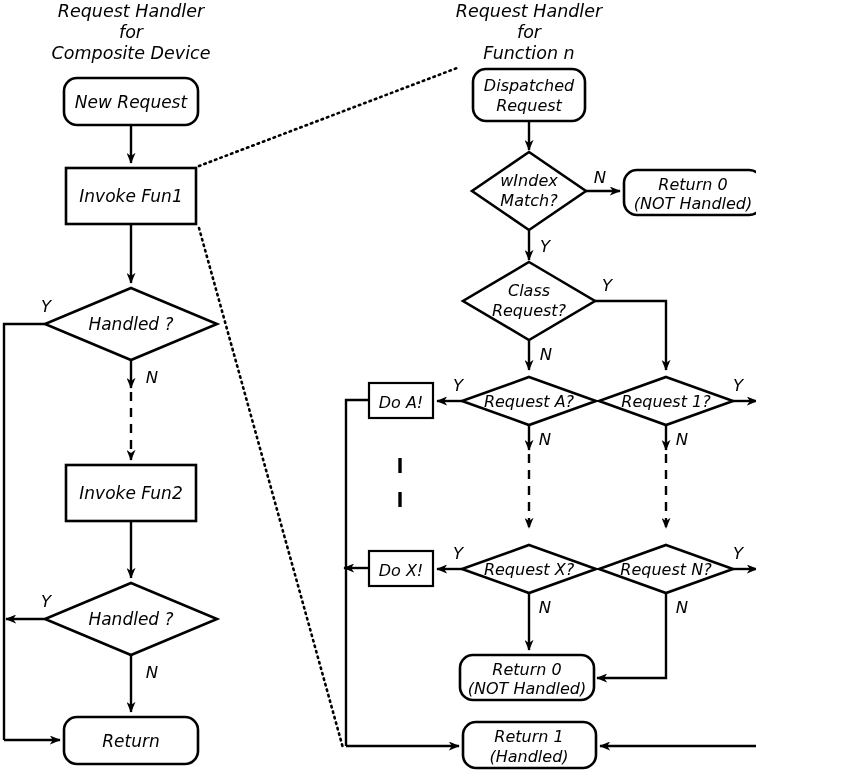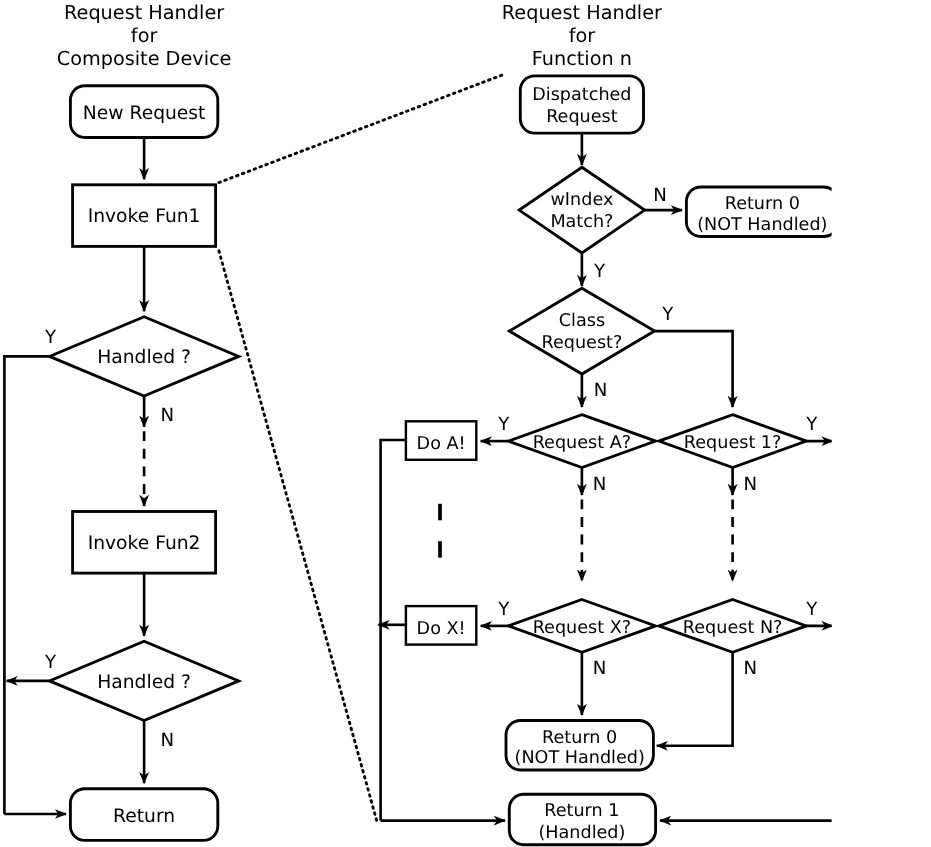--- a/index.html
+++ b/index.html
@@ -1,17 +1,17 @@
 <!DOCTYPE html>
 <html><head>
 <meta charset="utf-8">
 <style>
   html,body{margin:0;padding:0;background:#ffffff;}
   #page{position:relative;width:756px;height:770px;background:#ffffff;
-        font-family:"DejaVu Sans","Liberation Sans",sans-serif;overflow:hidden;}
+        font-family:"DejaVu Sans","Liberation Sans",sans-serif;overflow:hidden;font-style:italic;}
   svg{position:absolute;left:0;top:0;width:846px;height:770px;}
   .shape{fill:#ffffff;stroke:#000000;stroke-width:2.6;}
   .shape-thin{fill:#ffffff;stroke:#000000;stroke-width:2.2;}
   .ln{stroke:#000000;stroke-width:2.4;fill:none;}
   .dashln{stroke:#000000;stroke-width:2.4;fill:none;stroke-dasharray:9 7;}
   .dotln{stroke:#000000;stroke-width:2.6;fill:none;stroke-dasharray:1.5 4.2;
          stroke-linecap:round;}
   .tick{stroke:#000000;stroke-width:3.4;fill:none;stroke-linecap:butt;}
   text{fill:#000000;font-family:"DejaVu Sans","Liberation Sans",sans-serif;}
   .t-title{font-size:17.5px;text-anchor:middle;}

